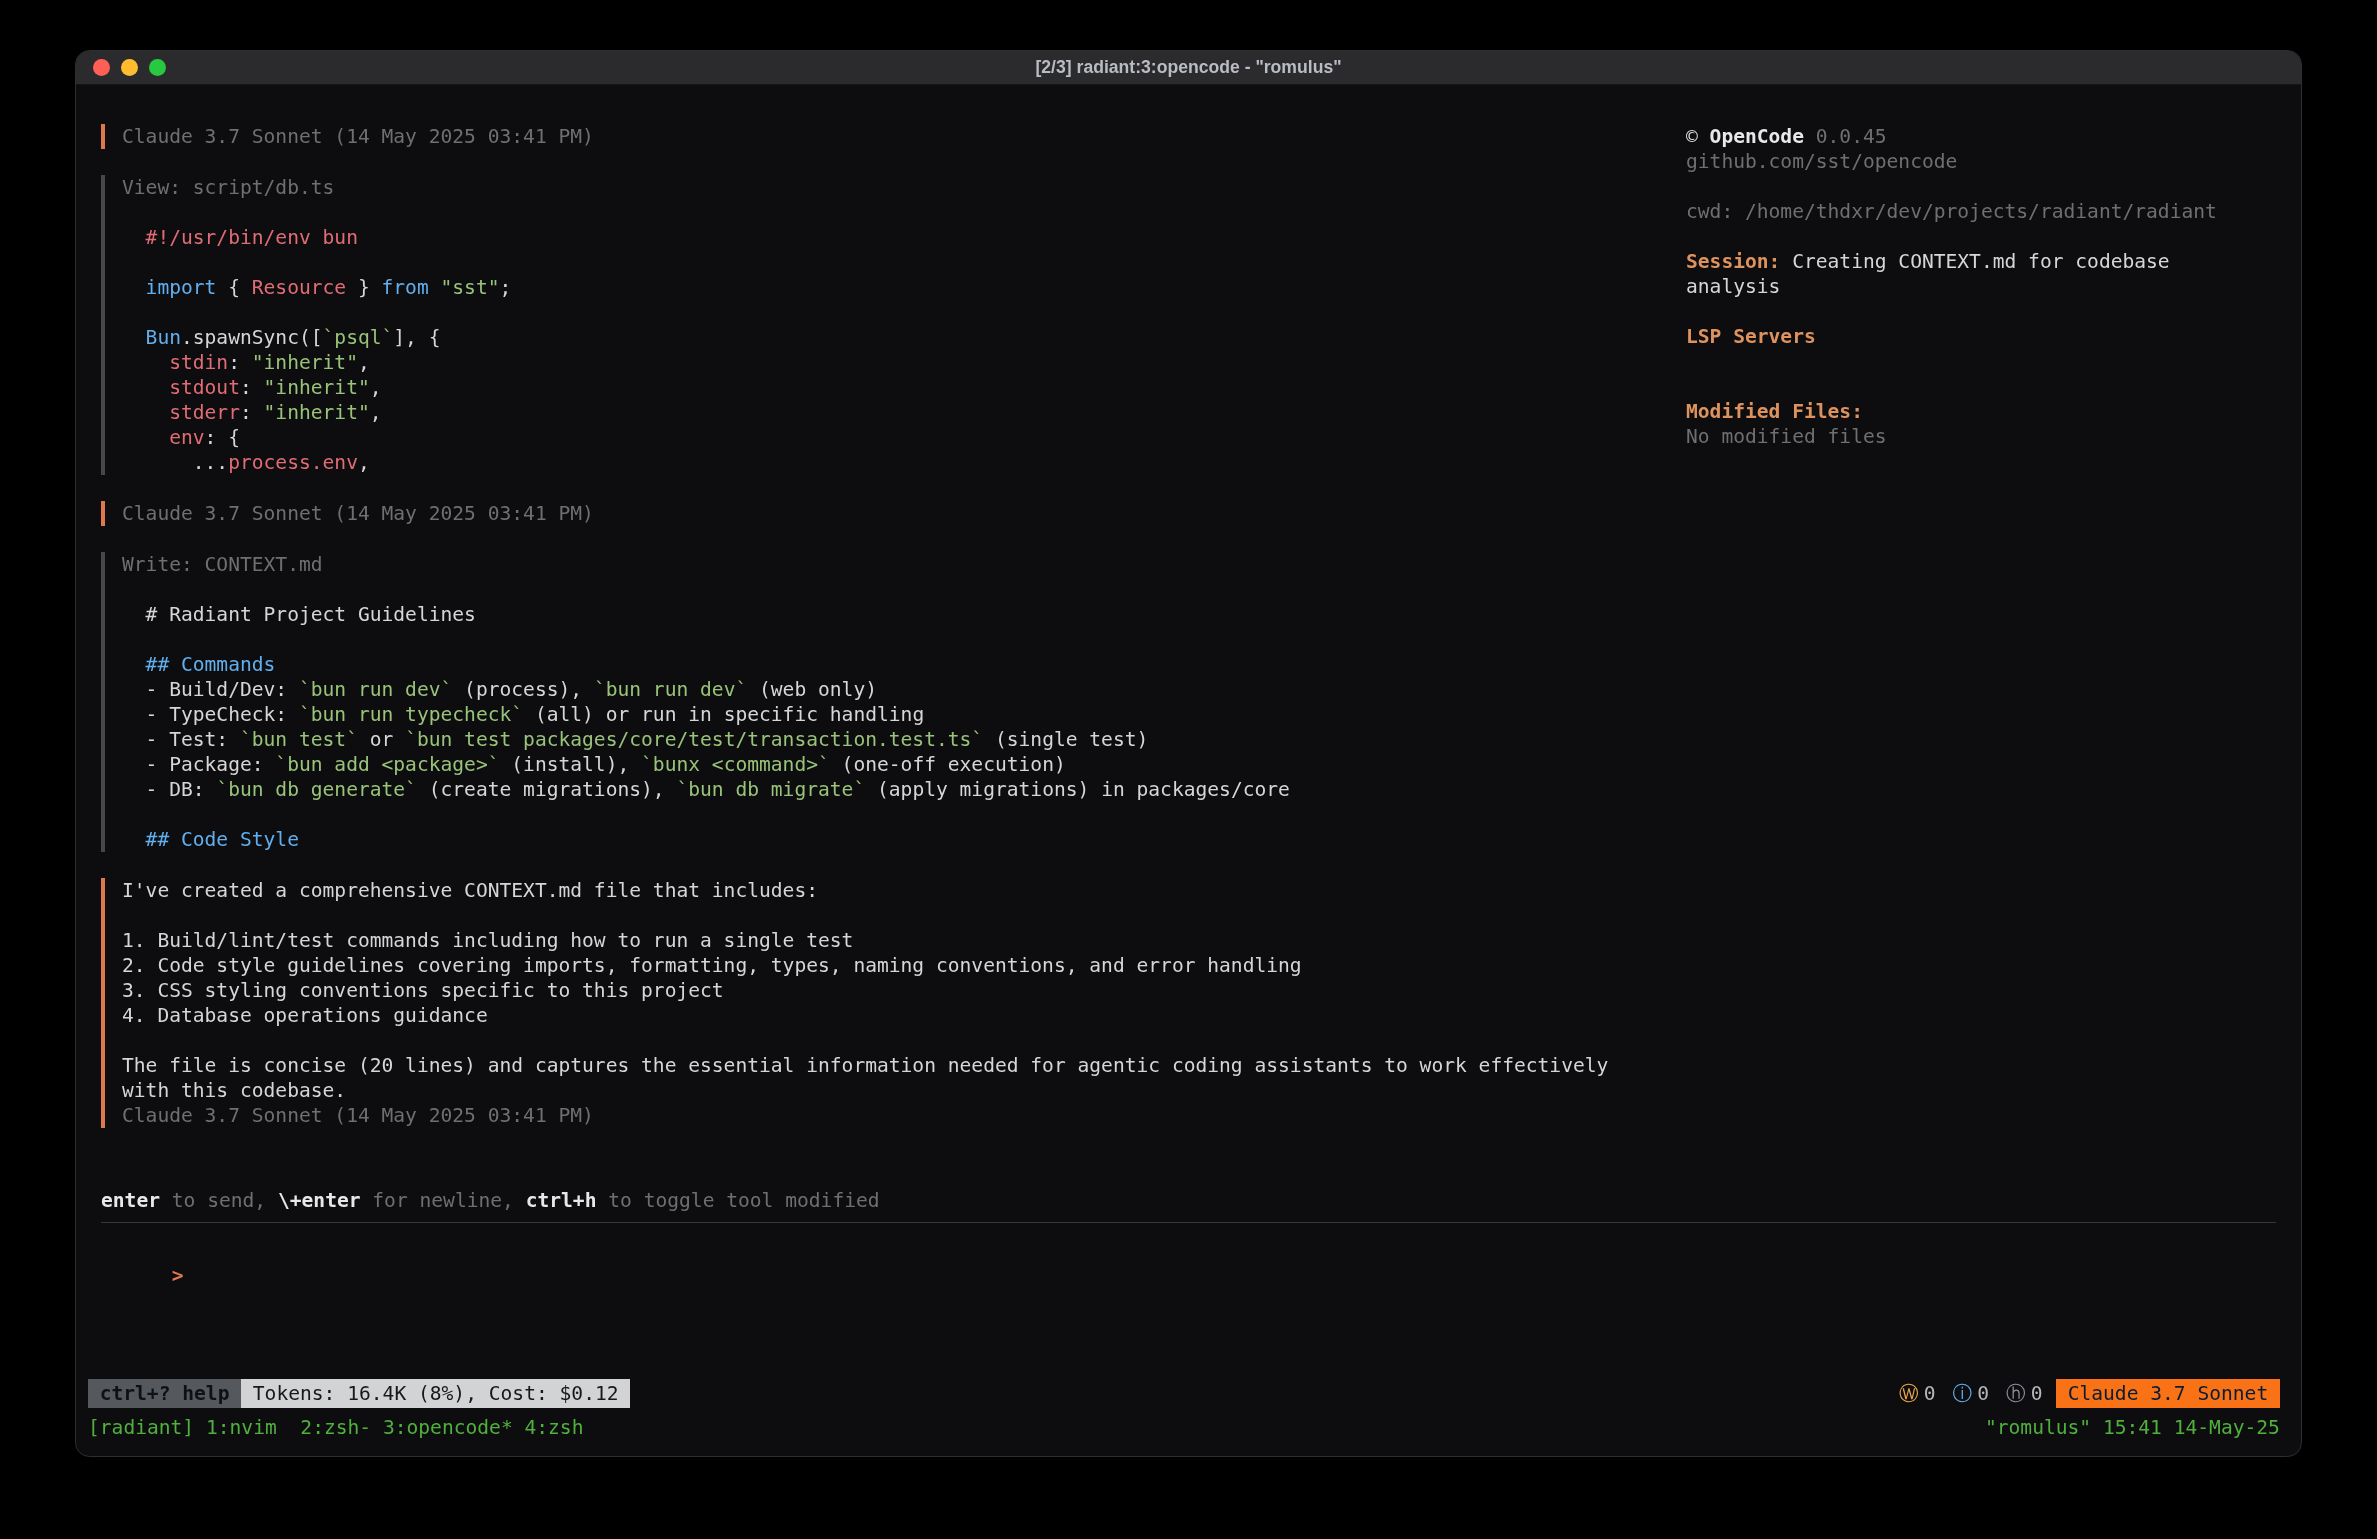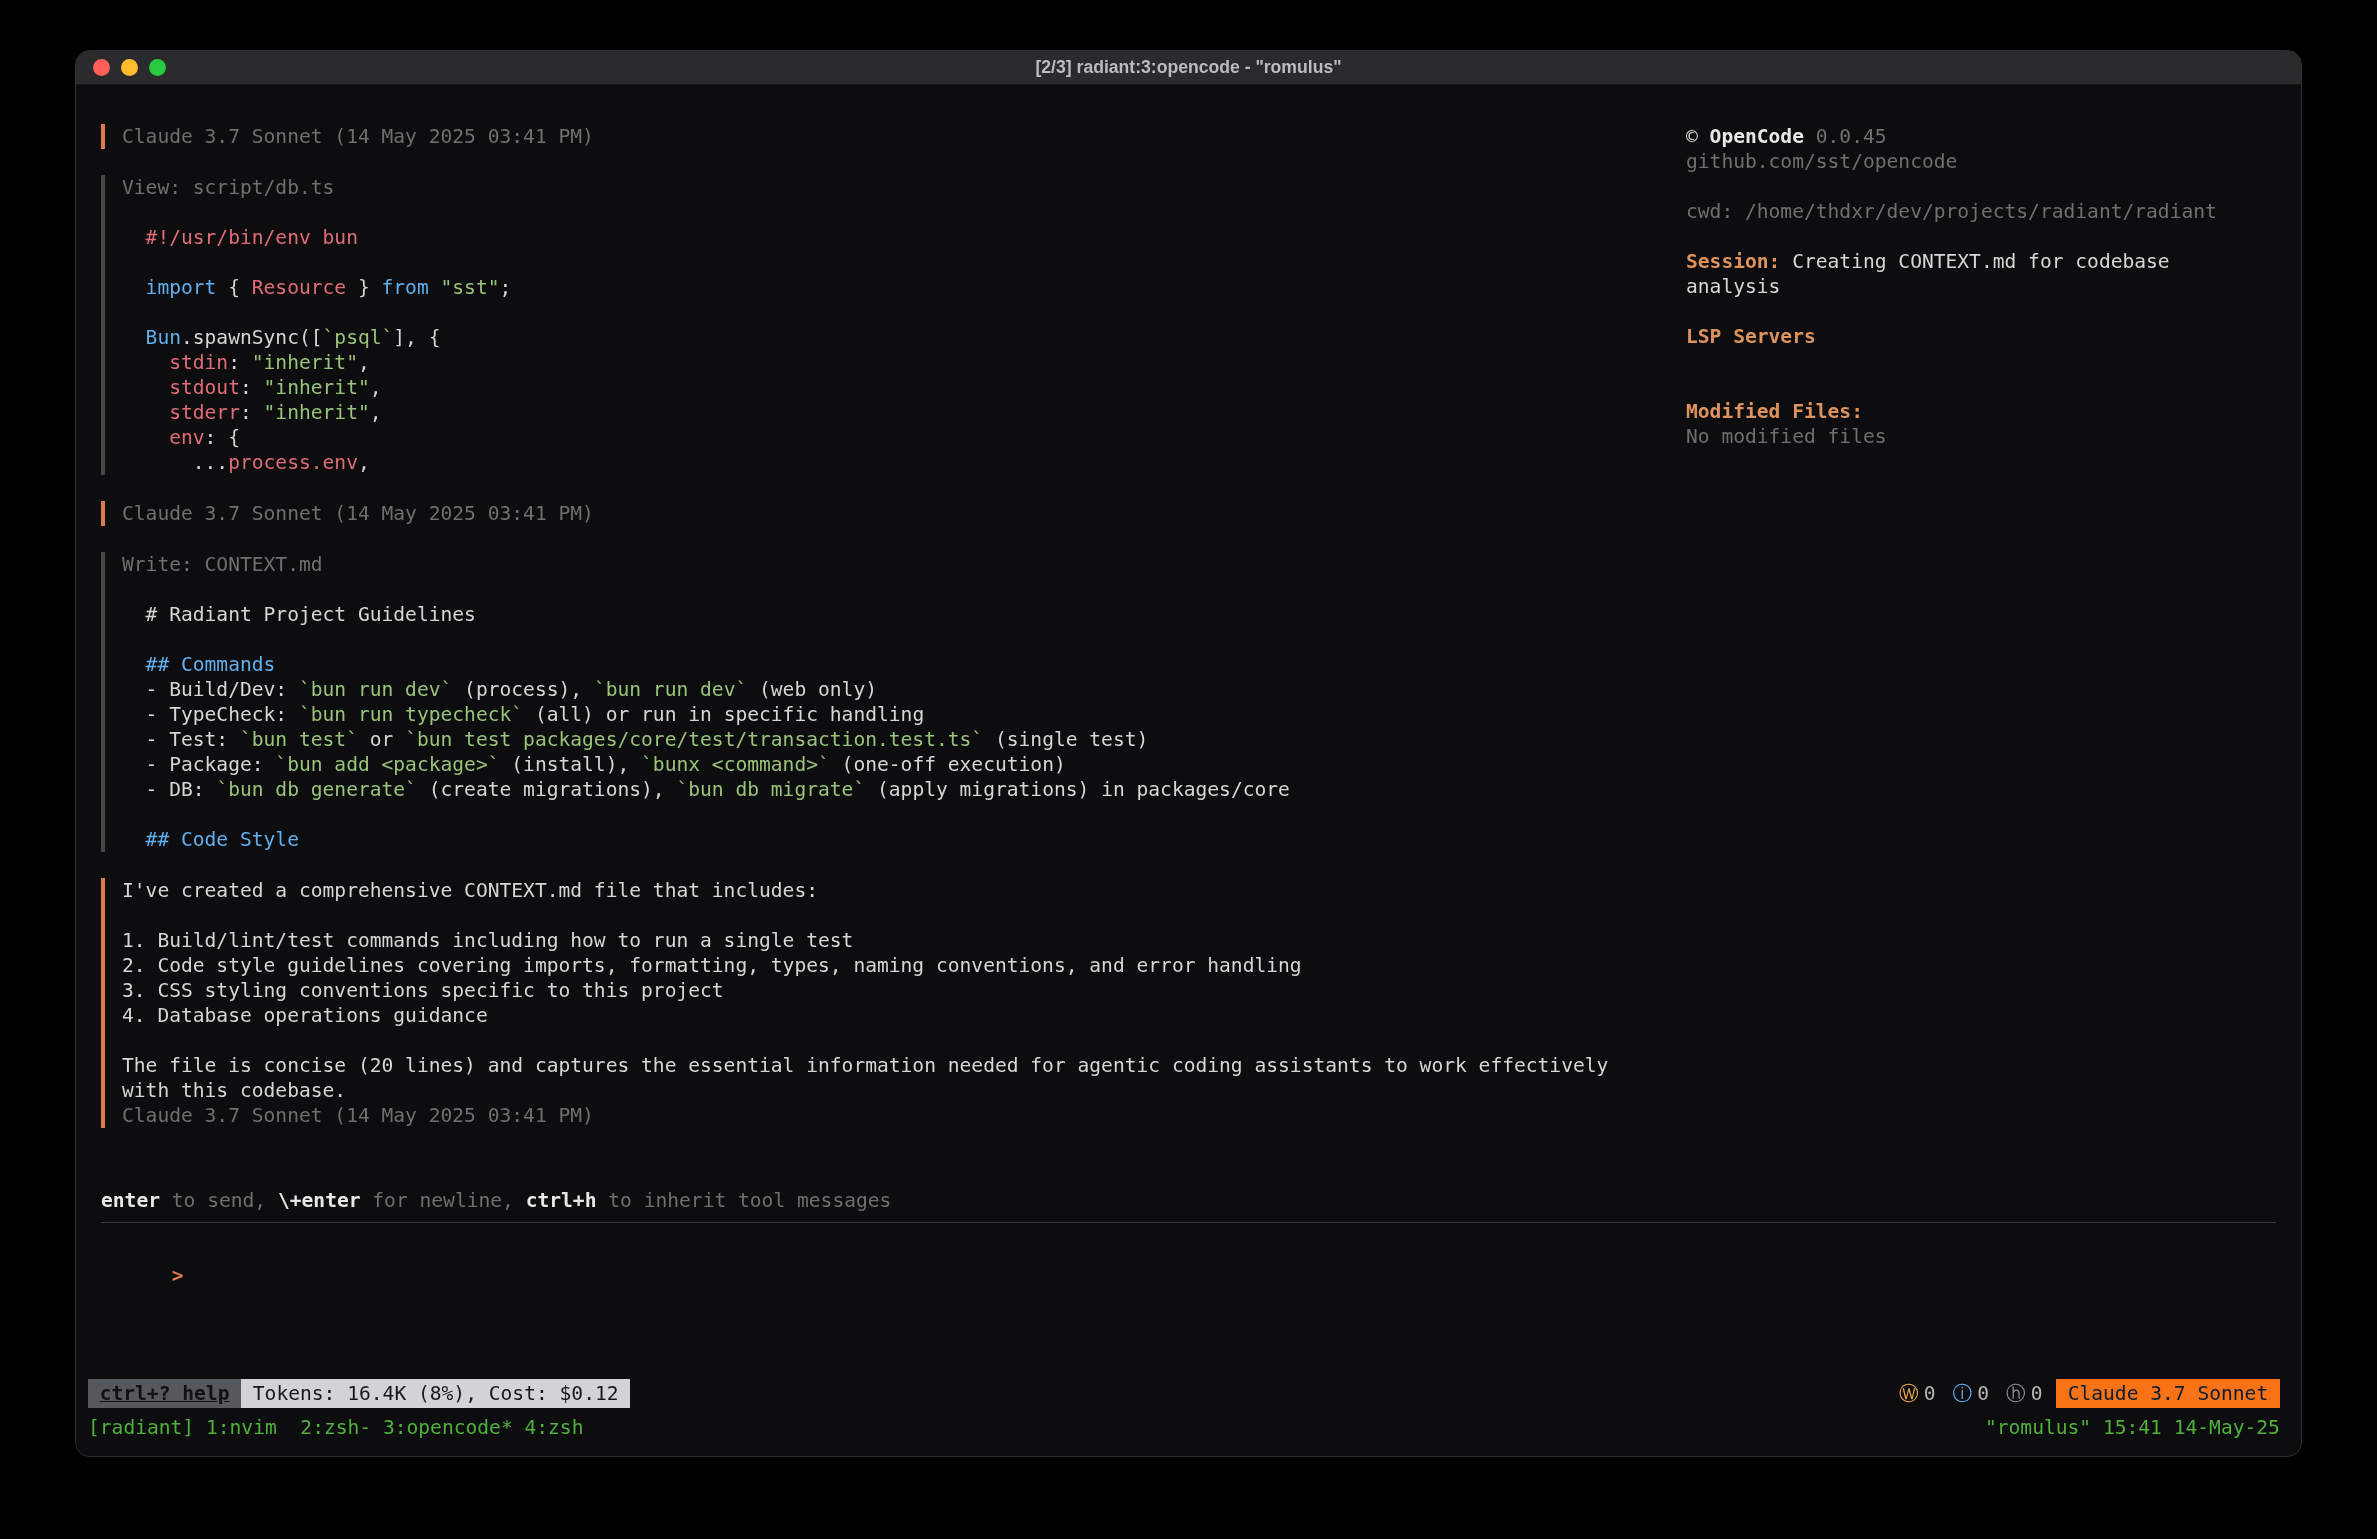--- a/index.html
+++ b/index.html
@@ -54,21 +54,21 @@
 
   .helpline { margin-top:34px; }
   .divider { height:1.3px; background:#36363b; margin-top:9px; }
   .promptline { margin-top:14.4px; }
   .prompt-symbol { color:#e0784f; font-weight:700; }
 
   .flex-spacer { flex:1; }
 
   .statusbar { display:flex; align-items:center; margin-left:-13px; margin-right:-3.9px; height:30px; }
   .chip { display:inline-flex; align-items:center; height:29px; padding:0 11.7px; white-space:pre; }
-  .chip-help   { background:#55585d; color:#101114; font-weight:700;text-decoration:underline; }
+  .chip-help   { background:#55585d; color:#101114; font-weight:700; }
   .chip-tokens { background:#d2d3d5; color:#17181a; }
   .chip-model  { background:#f97316; color:#0b1c33; font-weight:400;padding-left:12px; }
   .diags { display:inline-flex; align-items:center; margin-right:13px; }
   .diag { display:inline-flex; align-items:center; margin-left:17px; }
   .diag-count { color:#b6b6b6; margin-left:5.2px; }
 
   .tmuxbar {
     display:flex; align-items:center; margin-top:6.5px; margin-left:-13px; margin-right:-3.9px;
     color:#4fb13c; white-space:pre; height:25px;
   }
@@ -156,21 +156,21 @@
           <div class="tline"><span class="c-obold">LSP Servers</span></div>
           <div class="tline">&nbsp;</div>
           <div class="tline">&nbsp;</div>
           <div class="tline"><span class="c-obold">Modified Files:</span></div>
           <div class="tline"><span class="c-gray">No modified files</span></div>
         </div>
 
     </div>
 
     <div class="helpline">
-        <div class="tline"><span class="c-bold">enter</span><span class="c-gray"> to send, </span><span class="c-bold">\+enter</span><span class="c-gray"> for newline, </span><span class="c-bold">ctrl+h</span><span class="c-gray"> to inherit tool messages</span></div>
+        <div class="tline"><span class="c-bold">enter</span><span class="c-gray"> to send, </span><span class="c-bold">\+enter</span><span class="c-gray"> for newline, </span><span class="c-bold">ctrl+h</span><span class="c-gray"> to toggle tool modified</span></div>
       </div>
 
     <div class="divider"></div>
 
     <div class="promptline tline">
       <span class="prompt-symbol">&gt;</span>
     </div>
 
     <div class="flex-spacer"></div>
 

